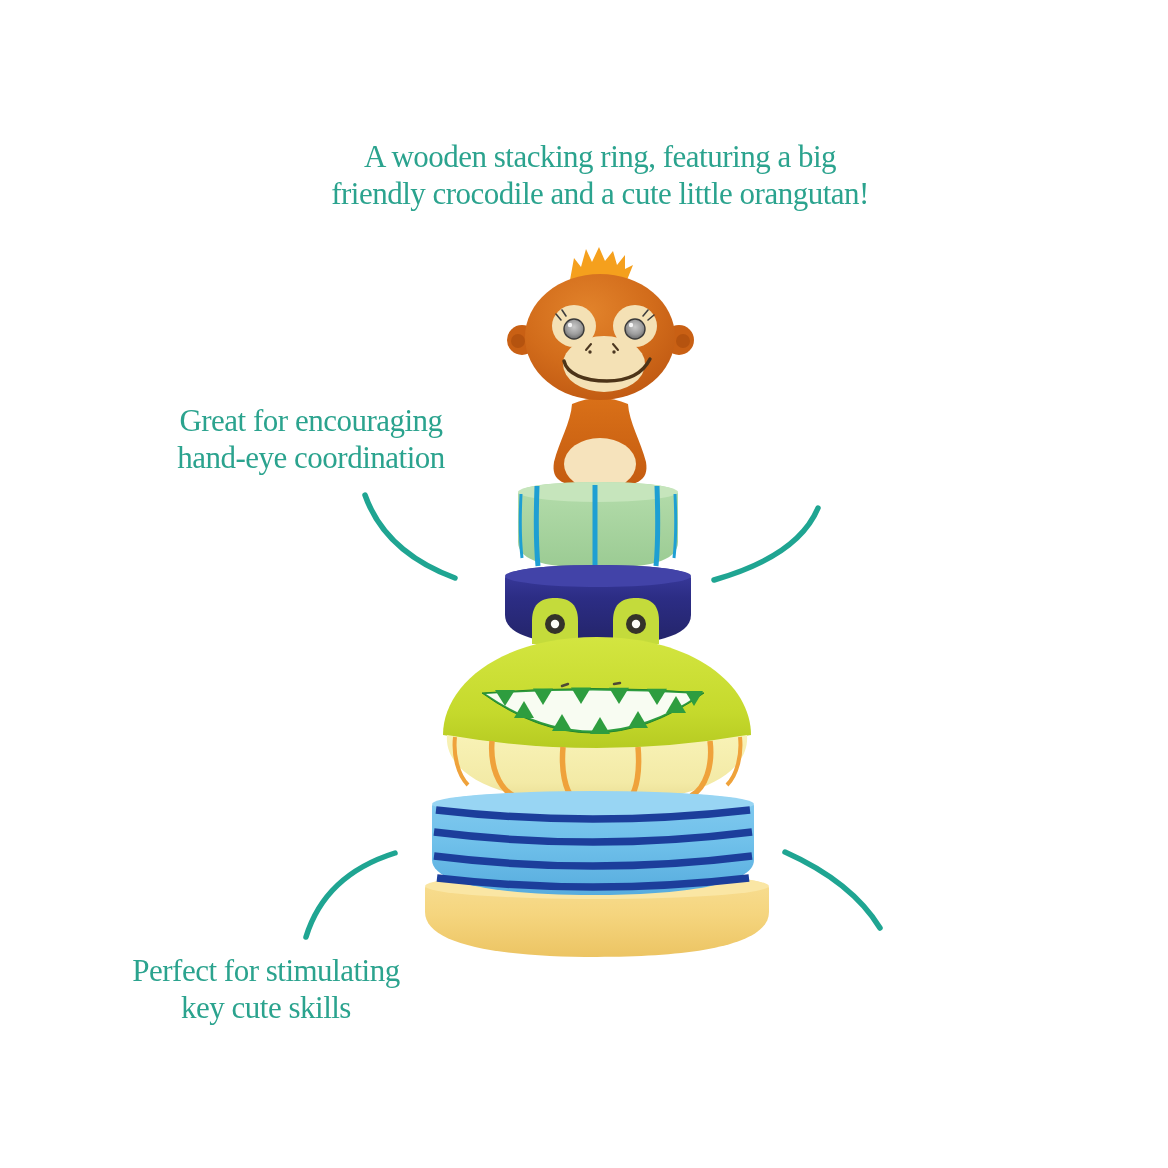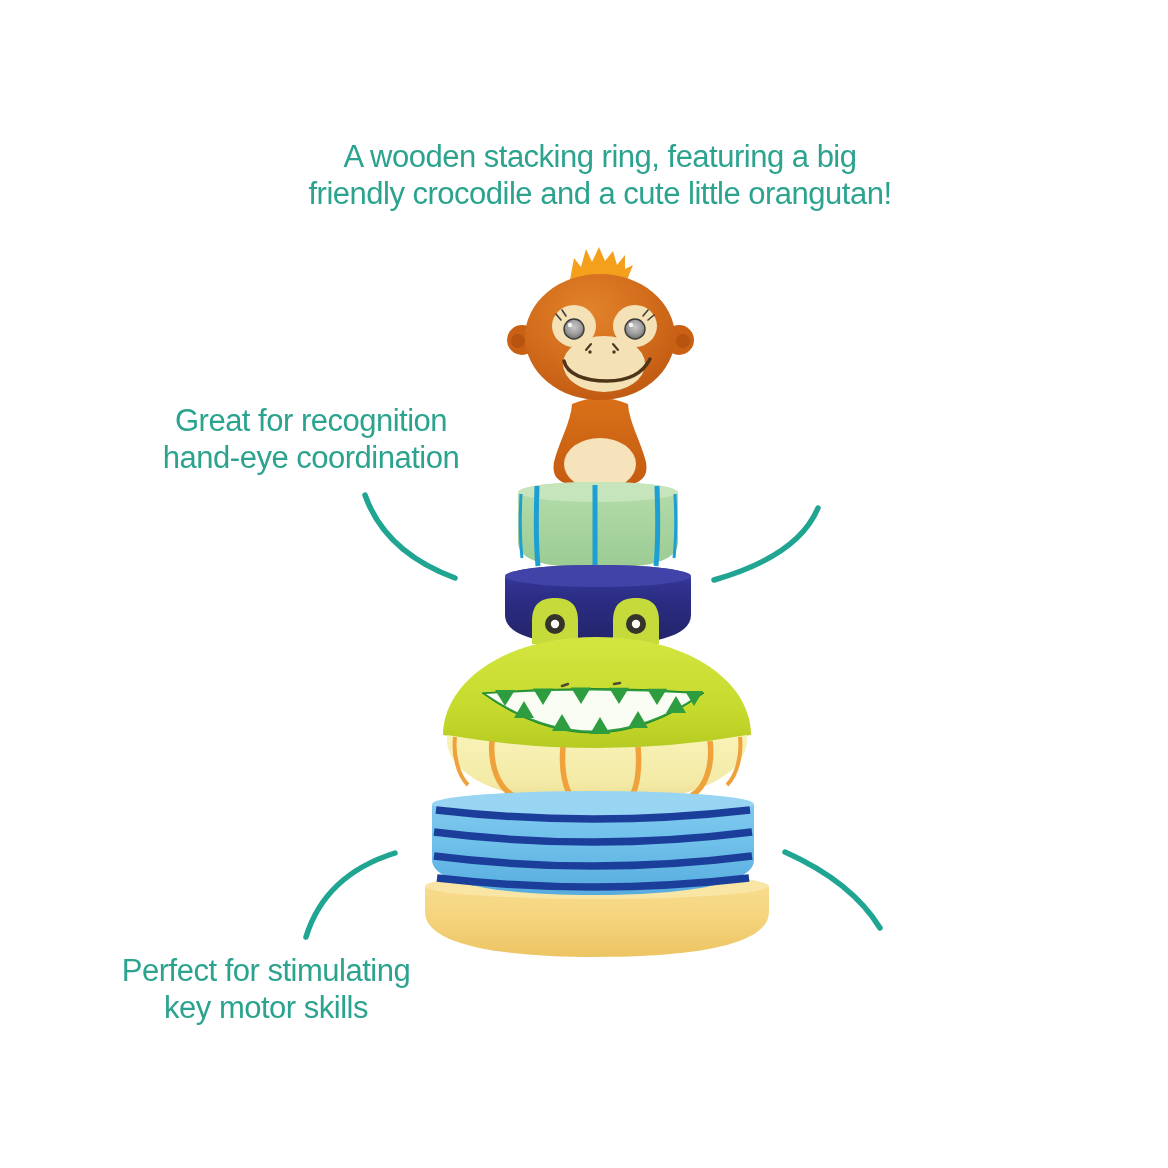--- a/index.html
+++ b/index.html
@@ -1,18 +1,18 @@
 <!DOCTYPE html>
 <html><head>
 <meta charset="utf-8">
 <style>
   html,body{margin:0;padding:0;background:#ffffff;}
   #page{
     position:relative;width:980px;height:1168px;background:#ffffff;overflow:hidden;
-    font-family:Liberation Sans, sans-serif;
+    font-family:Liberation Serif, serif;
   }
   .callout{
     position:absolute;color:#2BA38E;font-size:31px;line-height:37px;
     letter-spacing:-0.5px;text-align:center;white-space:pre-line;
   }
   #headline{position:absolute;left:230px;top:138px;width:740px;color:#2BA38E;
     font-size:31px;line-height:37px;letter-spacing:-0.5px;text-align:center;white-space:pre-line;}
   #callout-left{left:111px;top:402px;width:400px;}
   #callout-right{left:705px;top:384px;width:400px;}
   #callout-bottom-left{left:66px;top:952px;width:400px;}
@@ -21,24 +21,24 @@
   #toy{position:absolute;left:410px;top:240px;width:372px;height:730px;}
 </style>
 </head>
 <body>
 
 <div id="page">
 
   <div id="headline">A wooden stacking ring, featuring a big
 friendly crocodile and a cute little orangutan!</div>
 
-  <div id="callout-left" class="callout">Great for recognition
+  <div id="callout-left" class="callout">Great for encouraging
 hand-eye coordination</div>
   <div id="callout-bottom-left" class="callout">Perfect for stimulating
-key motor skills</div>
+key cute skills</div>
 
   <svg id="curves" viewBox="0 0 1168 1168">
     <g fill="none" stroke="#1FA592" stroke-width="5.5" stroke-linecap="round">
       <path d="M365,495 Q385,552 455,578"></path>
       <path d="M818,508 Q798,556 714,580"></path>
       <path d="M395,853 Q325,875 306,937"></path>
       <path d="M785,852 Q852,882 880,928"></path>
     </g>
   </svg>
 

